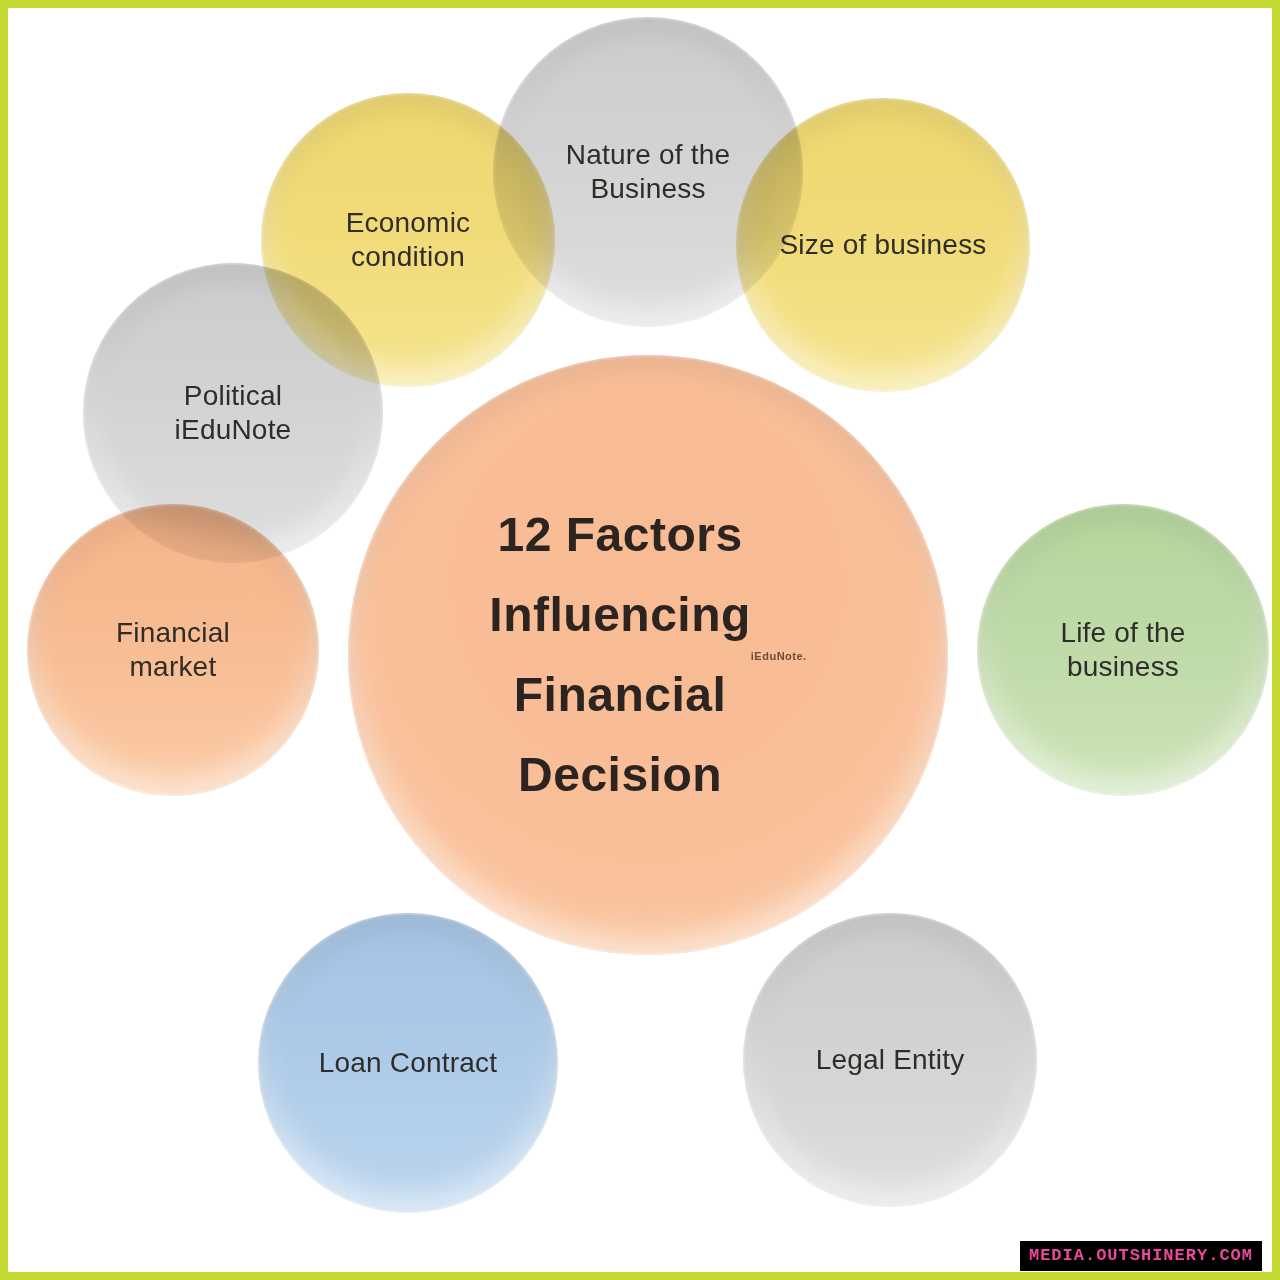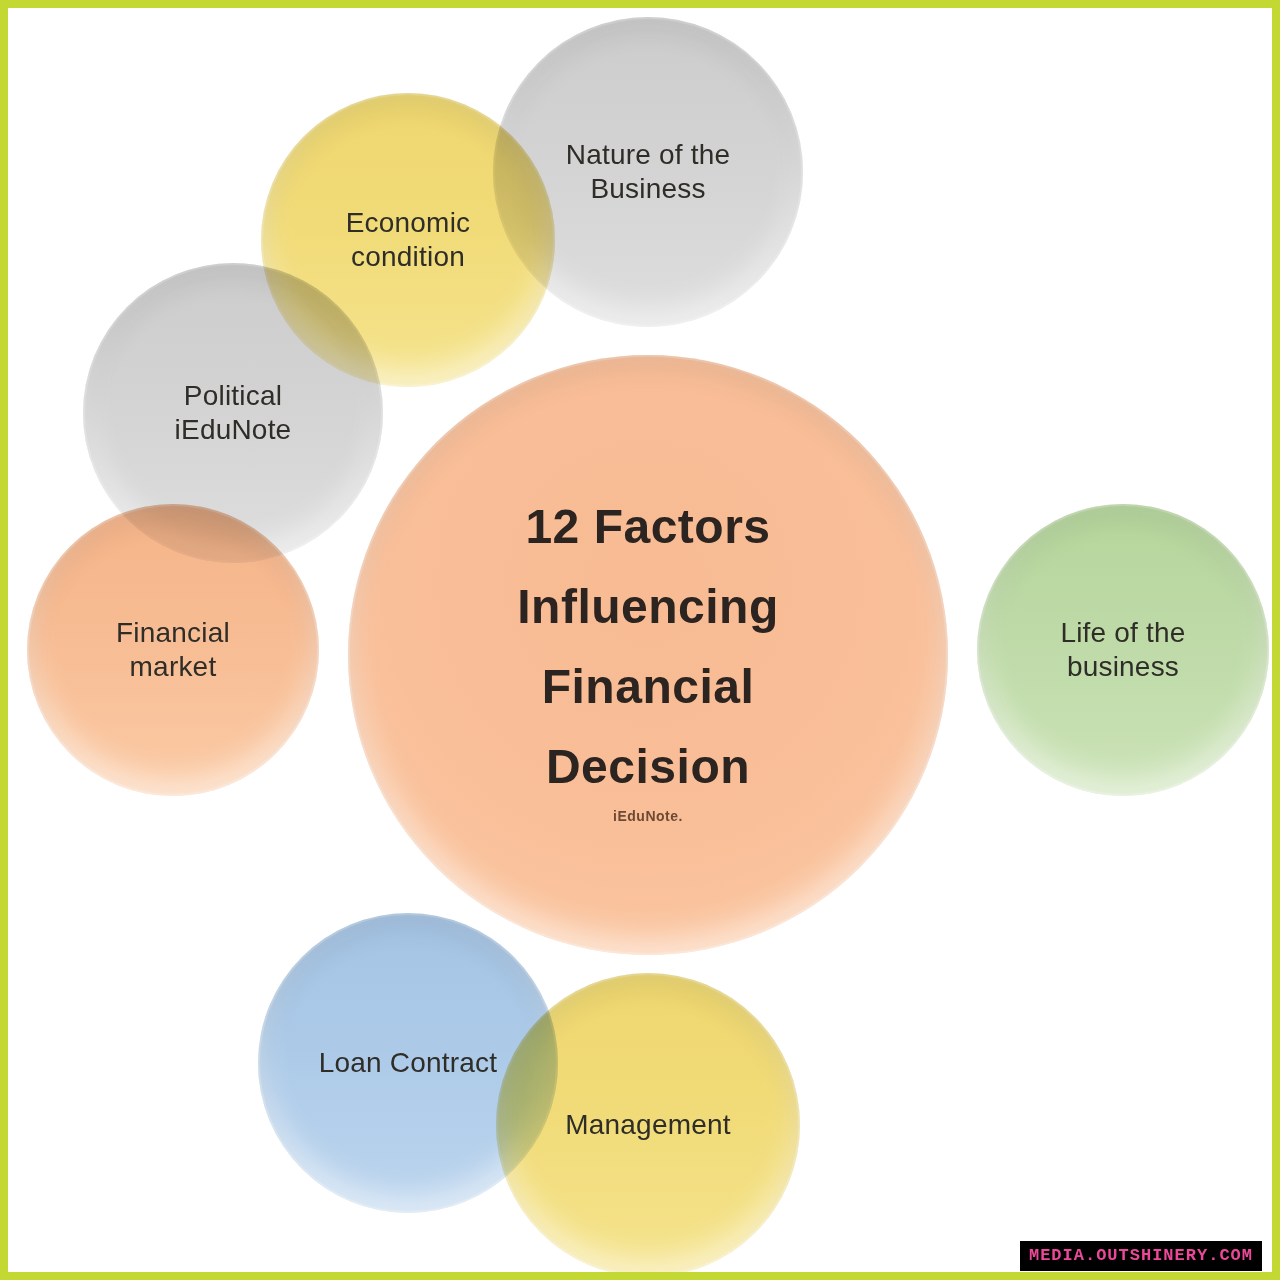--- a/index.html
+++ b/index.html
@@ -36,21 +36,21 @@
   
   .yellow { background: linear-gradient(180deg, #eed76f 0%, #f1db78 45%, #f5e48e 100%); }
   .gray   { background: linear-gradient(180deg, #cccccc 0%, #d3d3d3 45%, #dedede 100%); }
   .blue   { background: linear-gradient(180deg, #a4c3e3 0%, #accae8 45%, #bcd5ee 100%); }
   .green  { background: linear-gradient(180deg, #b5d69c 0%, #bedaa7 45%, #cce3b8 100%); }
   .orange { background: linear-gradient(180deg, #f5b489 0%, #f7bc93 45%, #fbcba6 100%); }
 
   
   .c-center     { left: 340px; top: 347px; width: 600px; height: 600px;
                   background: radial-gradient(circle at 50% 38%, #f8bb93 0%, #f9bf99 55%, #fccda9 100%);
-                  flex-direction: column; }
+                  }
   .c-nature     { left: 485px; top:   9px; width: 310px; height: 310px; }
   .c-economic   { left: 253px; top:  85px; width: 294px; height: 294px; }
   .c-size       { left: 728px; top:  90px; width: 294px; height: 294px; }
   .c-political  { left:  75px; top: 255px; width: 300px; height: 300px; }
   .c-assets     { left: 903px; top: 260px; width: 294px; height: 294px; }
   .c-finmarket  { left:  19px; top: 496px; width: 292px; height: 292px; }
   .c-life       { left: 969px; top: 496px; width: 292px; height: 292px; }
   .c-tax        { left:  83px; top: 735px; width: 294px; height: 294px; }
   .c-cycle      { left: 903px; top: 735px; width: 294px; height: 294px; }
   .c-loan       { left: 250px; top: 905px; width: 300px; height: 300px; }
@@ -60,21 +60,21 @@
   .center-title {
     white-space: pre-line;
     font-size: 48px;
     font-weight: 600;
     line-height: 80px;
     color: #2b2420;
     letter-spacing: 0.5px;
   }
   .credit {
     margin-top: 1px;
-    font-size: 14px;
+    font-size: 11px;
     font-weight: 700;
     color: #6e4a33;
     letter-spacing: 0.5px;
   }
   .watermark {
     position: absolute;
     right: 10px; bottom: 1px;
     background: #000000;
     color: #ec4899;
     font-family: "Liberation Mono", monospace;
@@ -92,20 +92,23 @@
   <div class="circle gray c-nature">
     <span class="label">Nature of the
 Business</span>
   </div>
 
   <div class="circle yellow c-economic">
     <span class="label">Economic
 condition</span>
   </div>
 
+  <div class="circle yellow c-size">
+    <span class="label">Size of business</span>
+  </div>
 
   <div class="circle gray c-political">
     <span class="label">Political
 iEduNote</span>
   </div>
 
 
   <div class="circle orange c-finmarket">
     <span class="label">Financial
 market</span>
@@ -115,24 +118,24 @@
     <span class="label">Life of the
 business</span>
   </div>
 
 
 
   <div class="circle blue c-loan">
     <span class="label">Loan Contract</span>
   </div>
 
+  <div class="circle gray c-legal">
+    <span class="label">Legal Entity</span>
+  </div>
 
-  <div class="circle yellow c-management">
-    <span class="label">Management</span>
-  </div>
 
   <div class="circle c-center">
     <div class="center-title">12 Factors
 Influencing
 Financial
 Decision</div>
     <div class="credit">iEduNote.</div>
   </div>
 
   <div class="watermark">MEDIA.OUTSHINERY.COM</div>

